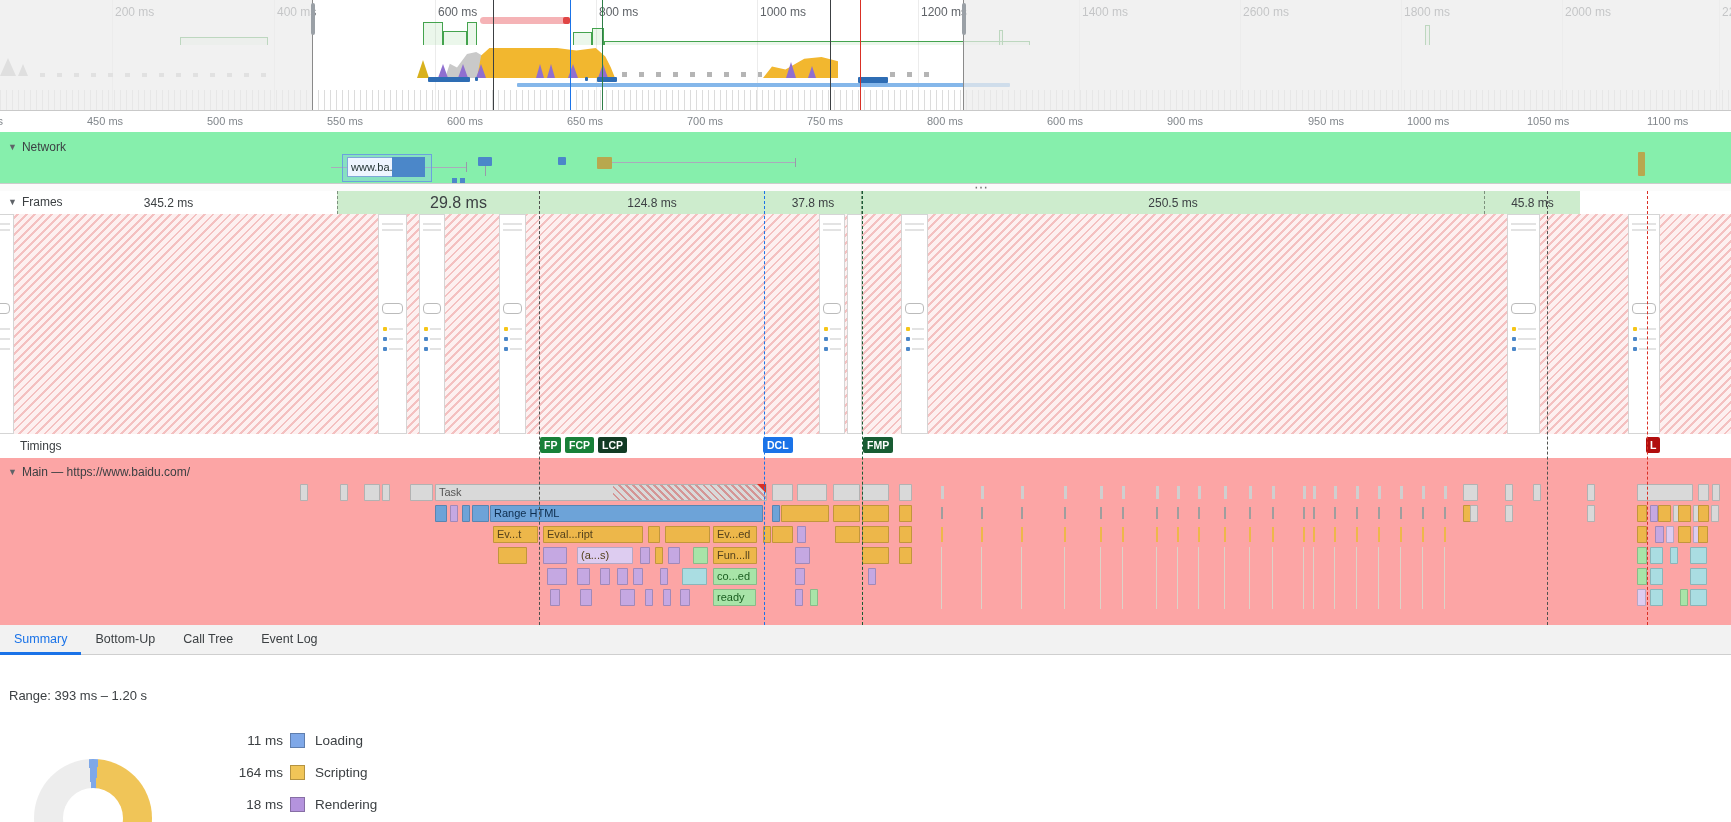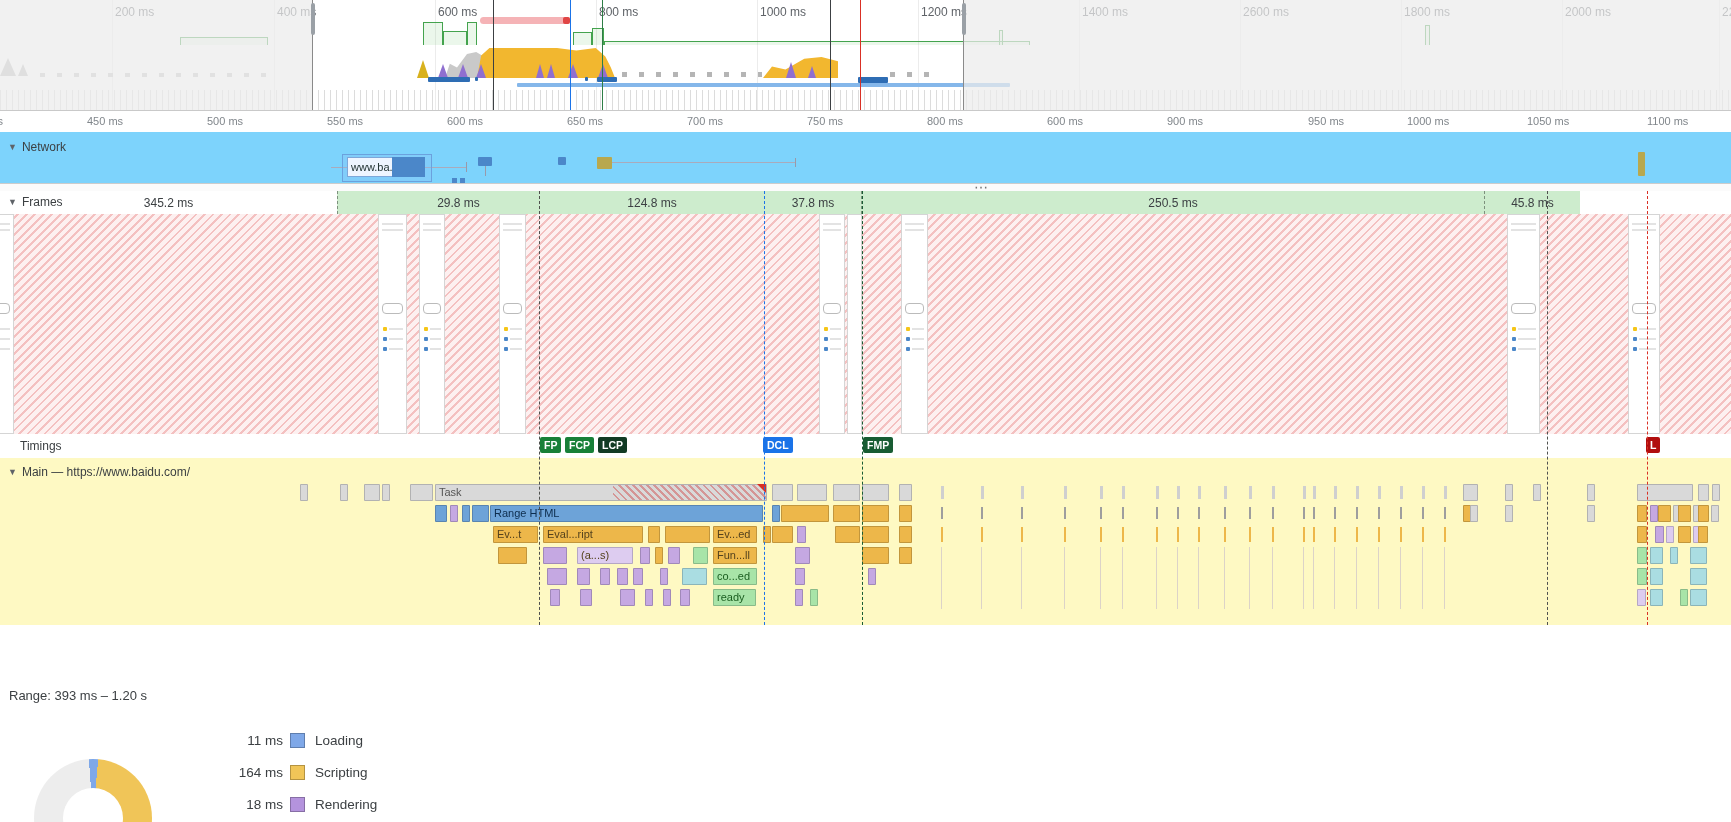--- a/index.html
+++ b/index.html
@@ -19,21 +19,21 @@
   .dim{position:absolute;top:0;height:110px;background:rgba(235,235,235,.72);}
   .win-handle-line{position:absolute;top:0;width:1px;height:110px;background:#8a8a8a;}
   .win-grip{position:absolute;top:3px;width:4px;height:32px;background:#9aa0a6;border-radius:2px;}
   .ov-line{position:absolute;top:0;width:1px;height:110px;}
   
   #ruler{position:absolute;left:0;top:111px;width:1731px;height:21px;background:#fff;overflow:hidden;border-bottom:1px solid #eee;}
   .ruler-label{position:absolute;top:4px;font-size:11px;color:#80868b;white-space:nowrap;}
   
   #tracks{position:absolute;left:0;top:132px;width:1731px;height:493px;overflow:hidden;}
   .gridline{position:absolute;top:0;width:1px;height:493px;background:#ececec;}
-  #network-row{position:absolute;left:0;top:0;width:1731px;height:51px;background:#7dd3fc;}
+  #network-row{position:absolute;left:0;top:0;width:1731px;height:51px;background:#86efac;}
   .section-label{position:absolute;font-size:12px;color:#3c4043;white-space:nowrap;}
   .disc{font-size:9px;color:#5f6368;margin-right:5px;vertical-align:1px;}
   .net-req{position:absolute;border-radius:1px;}
   .whisker{position:absolute;height:1px;background:#aab;}
   .wtick{position:absolute;width:1px;background:#99a;}
   #divider1{position:absolute;left:0;top:51px;width:1731px;height:8px;background:#fbfbfb;border-top:1px solid #ccc;border-bottom:1px solid #ccc;}
   #splitter-dots{position:absolute;top:47px;font-size:14px;color:#757575;letter-spacing:1px;}
   .mini-dots{position:absolute;width:5px;height:5px;background:#4b87c9;}
   #frames-band{position:absolute;left:0;top:59px;width:1731px;height:23px;background:#fff;}
   .frame{position:absolute;top:0;height:23px;box-sizing:border-box;font-size:12px;color:#3c4043;
@@ -41,21 +41,21 @@
   .frame.green{background:#cdeccd;border-left:1px dashed #7d917d;}
   #pink-band{position:absolute;left:0;top:82px;width:1731px;height:220px;background-color:#fdf0f0;
      background-image:repeating-linear-gradient(135deg,rgba(229,115,115,.38) 0 2px,rgba(255,255,255,0) 2px 6px);}
   .thumb{position:absolute;top:0;height:220px;background:#fff;border:1px solid #d5d5d5;box-sizing:border-box;}
   .thumb .t-line{position:absolute;left:3px;right:3px;height:2px;background:#e3e3e3;}
   .thumb .t-box{position:absolute;left:3px;right:3px;height:9px;border:1px solid #bbb;border-radius:4px;top:88px;}
   .thumb .t-dot{position:absolute;width:4px;height:4px;border-radius:1px;}
   #timings-row{position:absolute;left:0;top:302px;width:1731px;height:24px;background:#fff;}
   .badge{position:absolute;top:3px;height:16px;line-height:16px;padding:0 4px;border-radius:2px;
          color:#fff;font-size:10.5px;font-weight:bold;}
-  #main-header-row{position:absolute;left:0;top:326px;width:1731px;height:167px;background:#fef9c3;}
+  #main-header-row{position:absolute;left:0;top:326px;width:1731px;height:167px;background:#fca5a5;}
   .timing-line{position:absolute;top:59px;height:434px;width:0;border-left:1.5px dashed;}
   .flame-bar{position:absolute;height:17px;border-radius:1px;border:1px solid rgba(0,0,0,.14);box-sizing:border-box;
              font-size:11px;line-height:15px;padding:0 3px;overflow:hidden;white-space:nowrap;}
   .hatch-red{position:absolute;top:0;height:17px;
              background:repeating-linear-gradient(45deg,rgba(207,67,67,.45) 0 2px,rgba(255,255,255,0) 2px 5px);}
   .task-arrow{position:absolute;width:0;height:0;border-left:9px solid transparent;border-top:9px solid #d93025;}
   .flame-tick-desc{position:absolute;width:1px;background:#dcd3c8;}
   
   #tabbar{position:absolute;left:0;top:625px;width:1731px;height:30px;background:#f2f2f2;border-bottom:1px solid #cfcfcf;box-sizing:border-box;display:flex;}
   .tab{height:30px;line-height:29px;padding:0 14px;font-size:12.5px;color:#3c4043;position:relative;}
@@ -206,21 +206,21 @@
     <div id="divider1"></div>
     <div id="splitter-dots" style="left: 974px;">⋯</div>
 
     <div id="frames-band">
       <div class="section-label" style="left:8px;top:4px;z-index:5;"><span class="disc">▼</span><span>Frames</span></div>
       <div id="frames-list">
           <div class="frame" style="left: 0px; width: 337px;">
             <div style="font-size: 12px;">345.2 ms</div>
           </div>
           <div class="frame green" style="left: 337px; width: 202px;">
-            <div style="font-size: 12px; margin-left: 40px;">29.8 ms</div>
+            <div style="font-size: 16px; margin-left: 40px;">29.8 ms</div>
           </div>
           <div class="frame green" style="left: 539px; width: 225px;">
             <div style="font-size: 12px;">124.8 ms</div>
           </div>
           <div class="frame green" style="left: 764px; width: 97px;">
             <div style="font-size: 12px;">37.8 ms</div>
           </div>
           <div class="frame green" style="left: 861px; width: 623px;">
             <div style="font-size: 12px;">250.5 ms</div>
           </div>
@@ -518,20 +518,26 @@
 
     <div id="timing-lines">
         <div class="timing-line" style="left: 539px; border-color: rgb(80, 82, 79);"></div>
         <div class="timing-line" style="left: 764px; border-color: rgb(26, 115, 232);"></div>
         <div class="timing-line" style="left: 862px; border-color: rgb(24, 92, 51);"></div>
         <div class="timing-line" style="left: 1547px; border-color: rgb(80, 82, 79);"></div>
         <div class="timing-line" style="left: 1647px; border-color: rgb(217, 48, 37);"></div>
       </div>
   </div>
 
+  <div id="tabbar">
+      <div class="tab active">Summary</div>
+      <div class="tab">Bottom-Up</div>
+      <div class="tab">Call Tree</div>
+      <div class="tab">Event Log</div>
+    </div>
 
   <div id="range-text">Range: 393 ms – 1.20 s</div>
   <div id="legend">
       <div class="legend-row" style="left: 0px; top: 733px; width: 420px; position: absolute;">
         <div class="legend-val">11 ms</div>
         <div class="legend-swatch" style="background: rgb(127, 168, 232);"></div>
         <div class="legend-label">Loading</div>
       </div>
       <div class="legend-row" style="left: 0px; top: 765px; width: 420px; position: absolute;">
         <div class="legend-val">164 ms</div>

